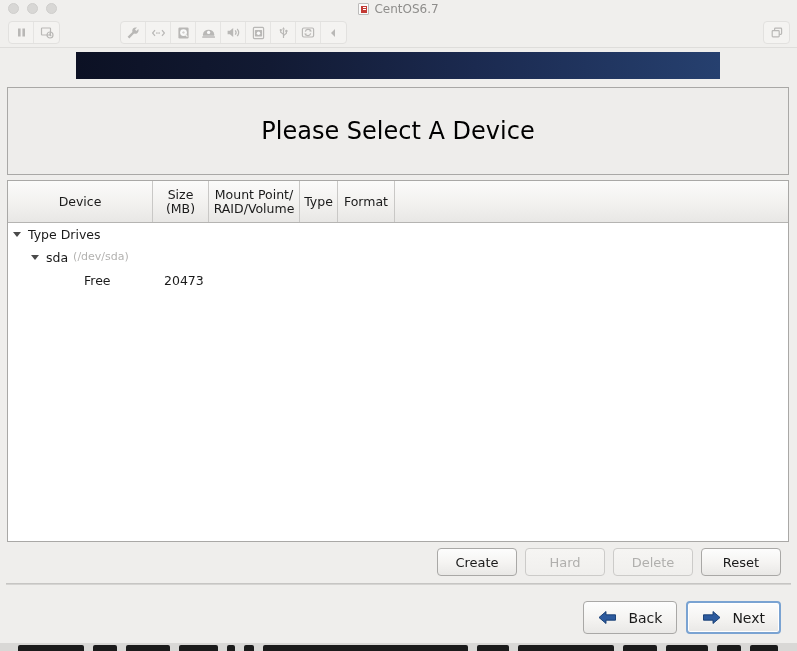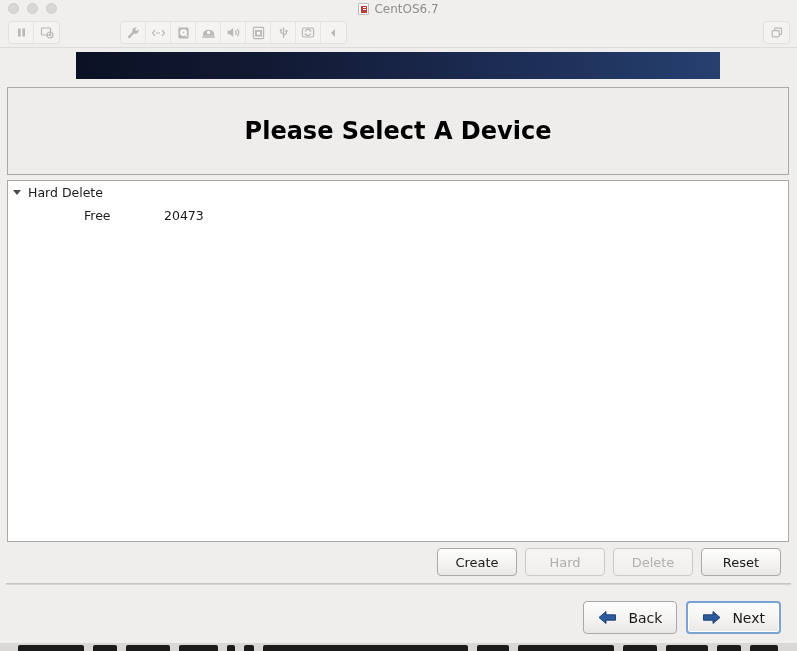--- a/index.html
+++ b/index.html
@@ -150,21 +150,21 @@
     height: 88px;
     background: #eeedeb;
     border: 1px solid #a9a8a6;
     box-sizing: border-box;
     display: flex;
     align-items: center;
     justify-content: center;
   }
   .page-title {
     font-size: 24px;
-    font-weight: bold;
+    font-weight: normal;
     color: #000000;
     font-family: "DejaVu Sans", "Liberation Sans", sans-serif;
   }
 
   
   .list-panel {
     position: absolute;
     left: 7px; top: 132px;
     width: 782px;
     height: 362px;
@@ -428,27 +428,48 @@
 
   <div class="guest">
 
     <div class="banner"></div>
 
     <div class="title-panel">
       <div class="page-title">Please Select A Device</div>
     </div>
 
     <div class="list-panel">
+      <div class="list-header" id="list-header">
+          <div class="hcell" style="width: 145px; flex: 0 0 auto;">Device</div>
+          <div class="hcell" style="width: 56px; flex: 0 0 auto;">Size<br>(MB)</div>
+          <div class="hcell" style="width: 91px; flex: 0 0 auto;">Mount Point/<br>RAID/Volume</div>
+          <div class="hcell" style="width: 38px; flex: 0 0 auto;">Type</div>
+          <div class="hcell" style="width: 57px; flex: 0 0 auto;">Format</div>
+          <div class="hcell fill"></div>
+        </div>
       <div class="list-body" id="list-body">
           <div class="row">
             <div class="hcell cell-device" style="width: 145px; flex: 0 0 auto; justify-content: flex-start; border-right: none; padding-left: 2px;">
               <span class="tw">
                 <span class="tri"></span>
               </span>
-              <span>Hard Delete</span>
+              <span>Type Drives</span>
+            </div>
+            <div class="hcell" style="width: 56px; flex: 0 0 auto; border-right: none; justify-content: flex-start;"></div>
+            <div class="hcell" style="width: 91px; flex: 0 0 auto; border-right: none; justify-content: center;"></div>
+            <div class="hcell" style="width: 38px; flex: 0 0 auto; border-right: none; justify-content: center;"></div>
+            <div class="hcell" style="width: 57px; flex: 0 0 auto; border-right: none; justify-content: center;"></div>
+          </div>
+          <div class="row">
+            <div class="hcell cell-device" style="width: 145px; flex: 0 0 auto; justify-content: flex-start; border-right: none; padding-left: 20px;">
+              <span class="tw">
+                <span class="tri"></span>
+              </span>
+              <span>sda</span>
+              <span class="dev-sub">(/dev/sda)</span>
             </div>
             <div class="hcell" style="width: 56px; flex: 0 0 auto; border-right: none; justify-content: flex-start;"></div>
             <div class="hcell" style="width: 91px; flex: 0 0 auto; border-right: none; justify-content: center;"></div>
             <div class="hcell" style="width: 38px; flex: 0 0 auto; border-right: none; justify-content: center;"></div>
             <div class="hcell" style="width: 57px; flex: 0 0 auto; border-right: none; justify-content: center;"></div>
           </div>
           <div class="row">
             <div class="hcell cell-device" style="width: 145px; flex: 0 0 auto; justify-content: flex-start; border-right: none; padding-left: 50px; margin-left: 8px;">
               <span class="tw"></span>
               <span>Free</span>

